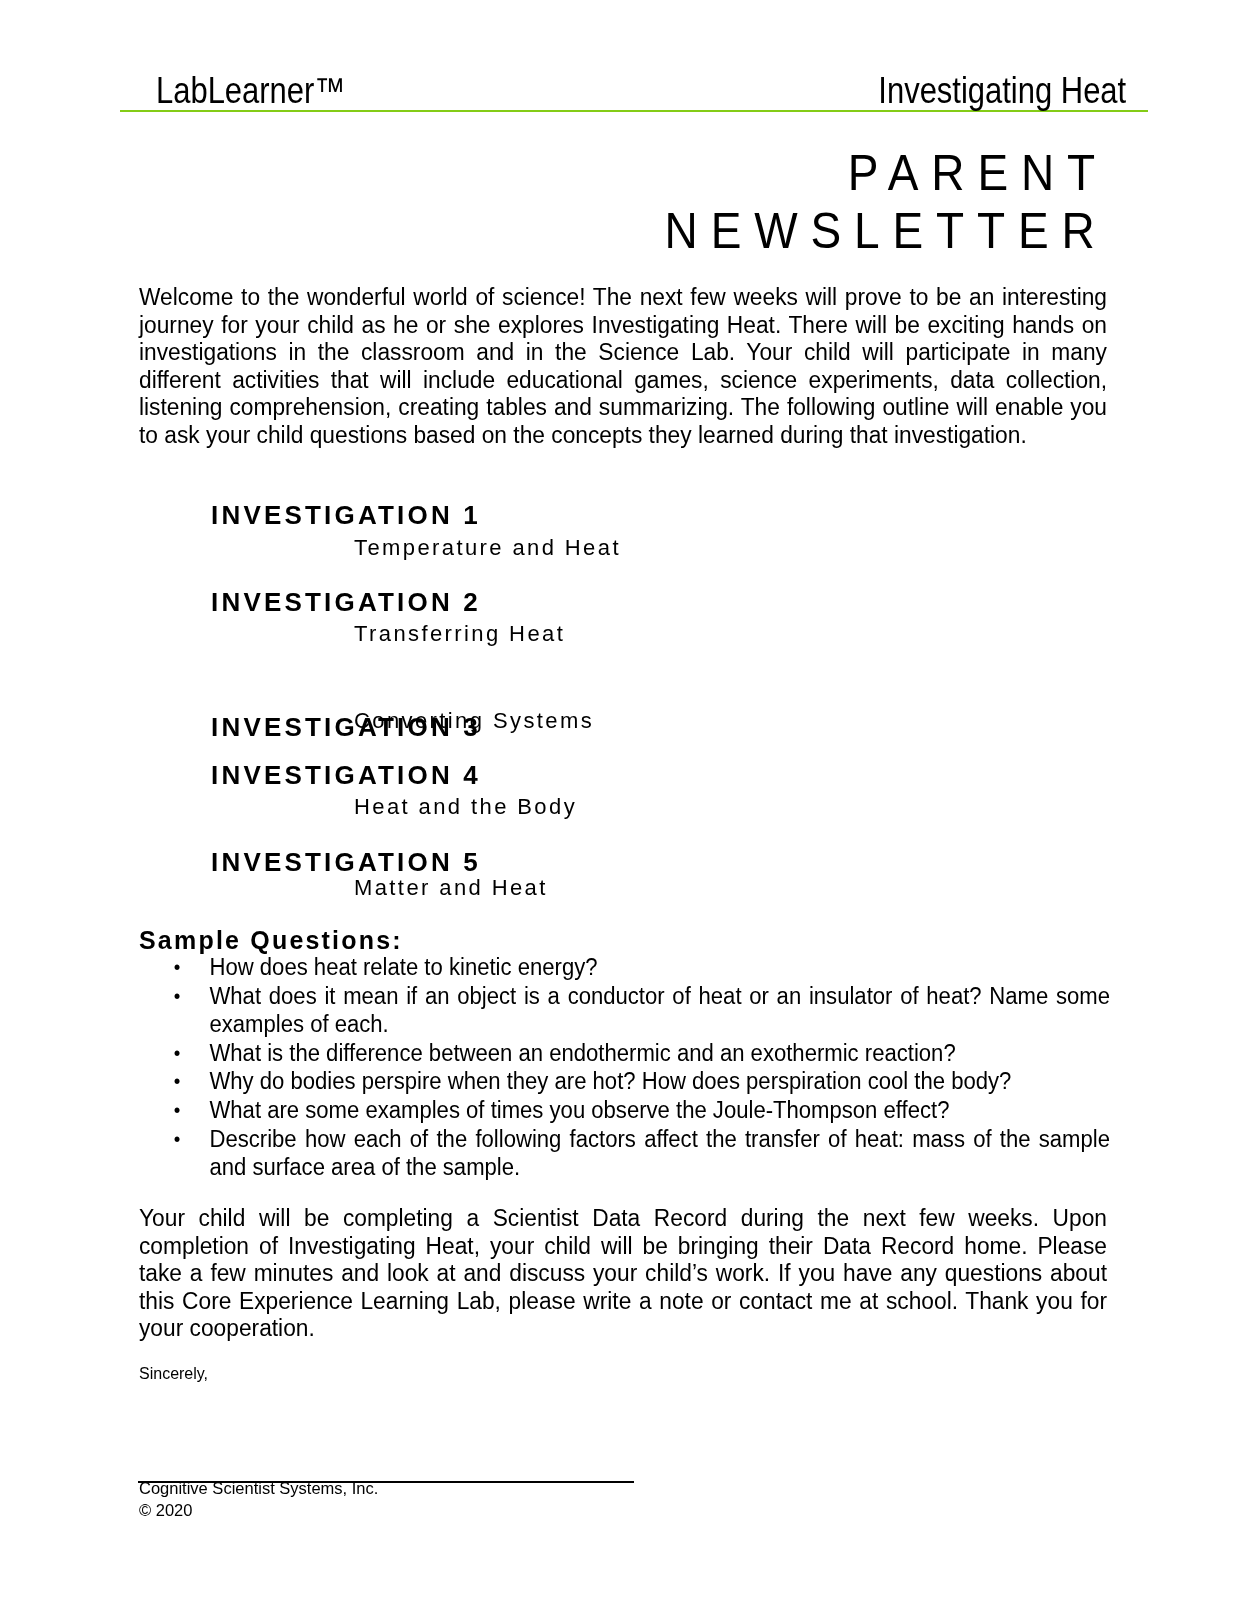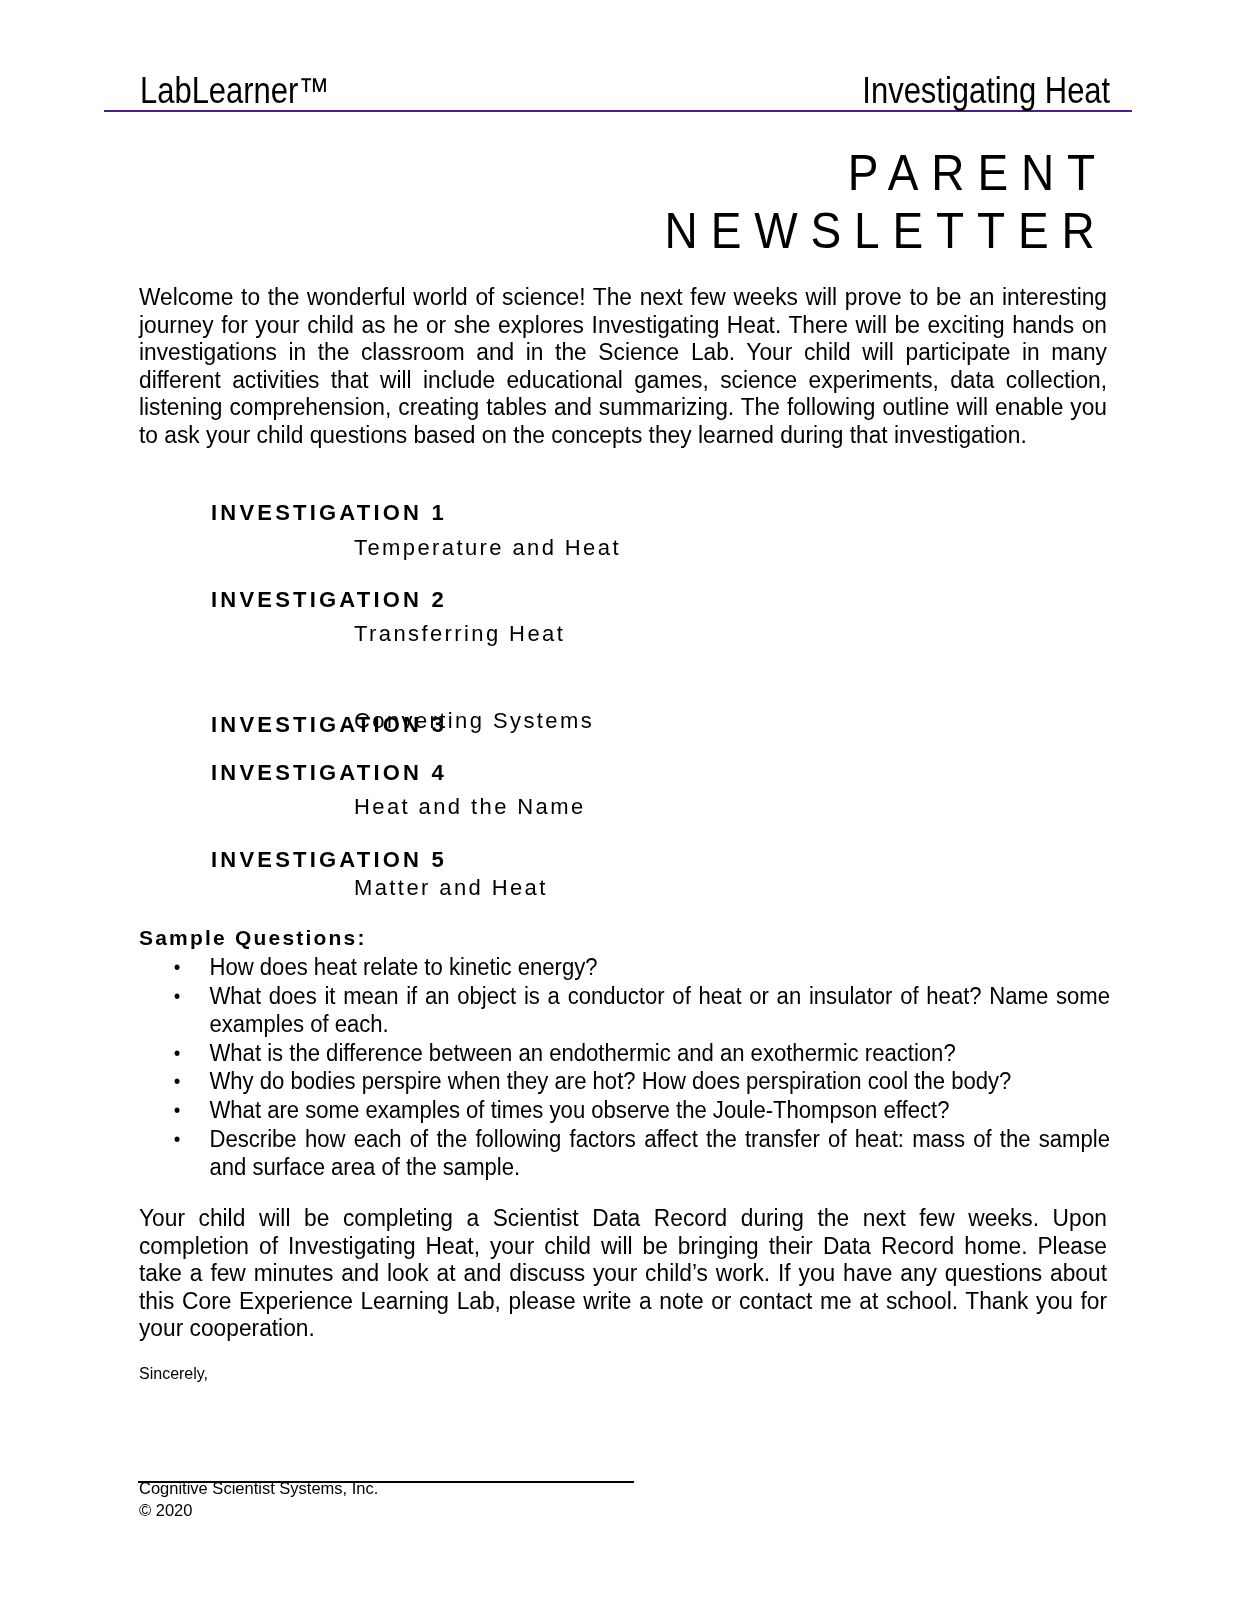--- a/index.html
+++ b/index.html
@@ -1,27 +1,27 @@
 <!DOCTYPE html>
 <html><head>
 <meta charset="utf-8">
 <style>
   html, body { margin: 0; padding: 0; background: #ffffff; }
   body { width: 1234px; height: 1602px; position: relative; overflow: hidden; color: #000; font-family: "Liberation Sans", sans-serif; }
-  .header { position: absolute; left: 104px; top: 66px; width: 1028px; height: 44px; border-bottom: 2px solid #4c1d95; }
+  .header { position: absolute; left: 120px; top: 66px; width: 1028px; height: 44px; border-bottom: 2px solid #84cc16; }
   .hdr-left { position: absolute; left: 36px; top: 4px; font-size: 36px; transform: scaleX(0.86); transform-origin: left top; white-space: nowrap; }
   .hdr-right { position: absolute; right: 22px; top: 4px; font-size: 36px; transform: scaleX(0.86); transform-origin: right top; white-space: nowrap; }
   .title { position: absolute; right: 126px; font-size: 50px; letter-spacing: 14px; transform: scaleX(0.92); transform-origin: right top; white-space: nowrap; }
   .t1 { top: 144px; }
   .t2 { top: 202px; }
   .para { position: absolute; left: 139px; width: 1000px; font-size: 23.5px; line-height: 27.6px; text-align: justify; transform: scaleX(0.968); transform-origin: left top; }
   .p1 { top: 284px; }
-  .inv { position: absolute; left: 211px; font-size: 22px; font-weight: bold; letter-spacing: 3.2px; white-space: nowrap; }
+  .inv { position: absolute; left: 211px; font-size: 26px; font-weight: bold; letter-spacing: 3.2px; white-space: nowrap; }
   .invsub { position: absolute; left: 354px; font-size: 22px; letter-spacing: 2.4px; white-space: nowrap; text-align: center; }
-  .sq-head { position: absolute; left: 139px; top: 926px; font-size: 21px; font-weight: bold; letter-spacing: 2.2px; }
+  .sq-head { position: absolute; left: 139px; top: 926px; font-size: 25px; font-weight: bold; letter-spacing: 2.2px; }
   .bullets { position: absolute; left: 170px; top: 953px; width: 1000px; margin: 0; padding: 0; list-style: none; font-size: 23.5px; line-height: 28.6px; transform: scaleX(0.94); transform-origin: left top; }
   .bullets li { position: relative; padding-left: 42px; text-align: justify; }
   .bullets li .dot { position: absolute; left: 4px; top: 0; font-size: 20px; }
   .p2 { top: 1205px; }
   .sincerely { position: absolute; left: 139px; top: 1365px; font-size: 16px; }
   .sigline { position: absolute; left: 138px; top: 1481px; width: 496px; border-top: 2px solid #000; }
   .footer { position: absolute; left: 139px; top: 1477px; font-size: 16.5px; line-height: 22px; }
 </style>
 </head>
 <body>
@@ -40,21 +40,21 @@
   <div class="inv" style="top:500px">INVESTIGATION 1</div>
   <div class="invsub" style="top:535px">Temperature and Heat</div>
 
   <div class="inv" style="top:587px">INVESTIGATION 2</div>
   <div class="invsub" style="top:621px">Transferring Heat</div>
 
   <div class="inv" style="top:712px">INVESTIGATION 3</div>
   <div class="invsub" style="top:708px">Converting Systems</div>
 
   <div class="inv" style="top:760px">INVESTIGATION 4</div>
-  <div class="invsub" style="top:794px">Heat and the Name</div>
+  <div class="invsub" style="top:794px">Heat and the Body</div>
 
   <div class="inv" style="top:847px">INVESTIGATION 5</div>
   <div class="invsub" style="top:875px">Matter and Heat</div>
 </div>
 
 <div class="sq-head">Sample Questions:</div>
 <ul class="bullets">
   <li><span class="dot">•</span><span>How does heat relate to kinetic energy?</span></li>
   <li><span class="dot">•</span><span>What does it mean if an object is a conductor of heat or an insulator of heat? Name some examples of each.</span></li>
   <li><span class="dot">•</span><span>What is the difference between an endothermic and an exothermic reaction?</span></li>

